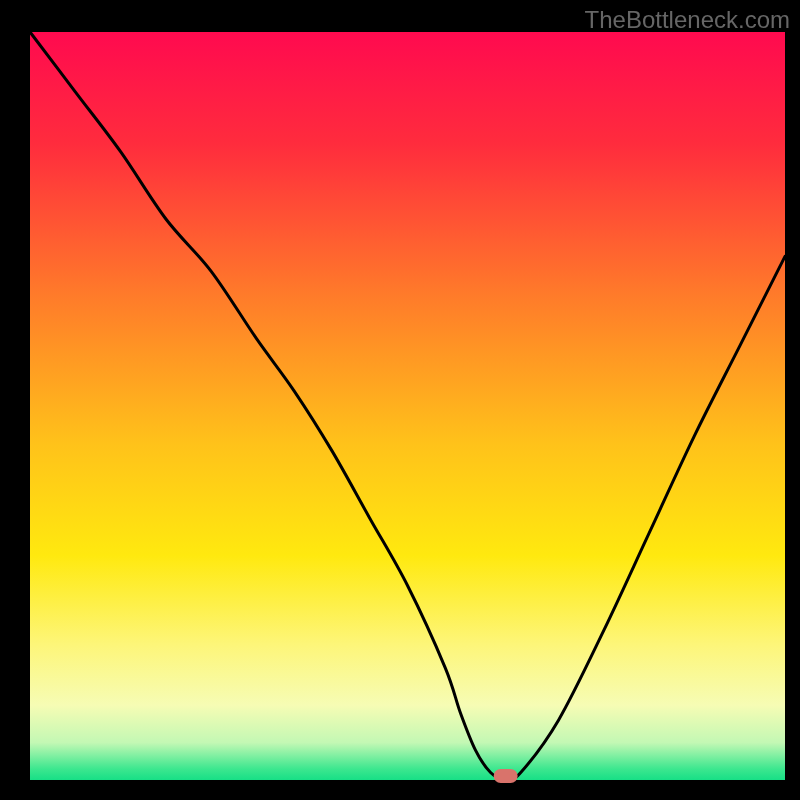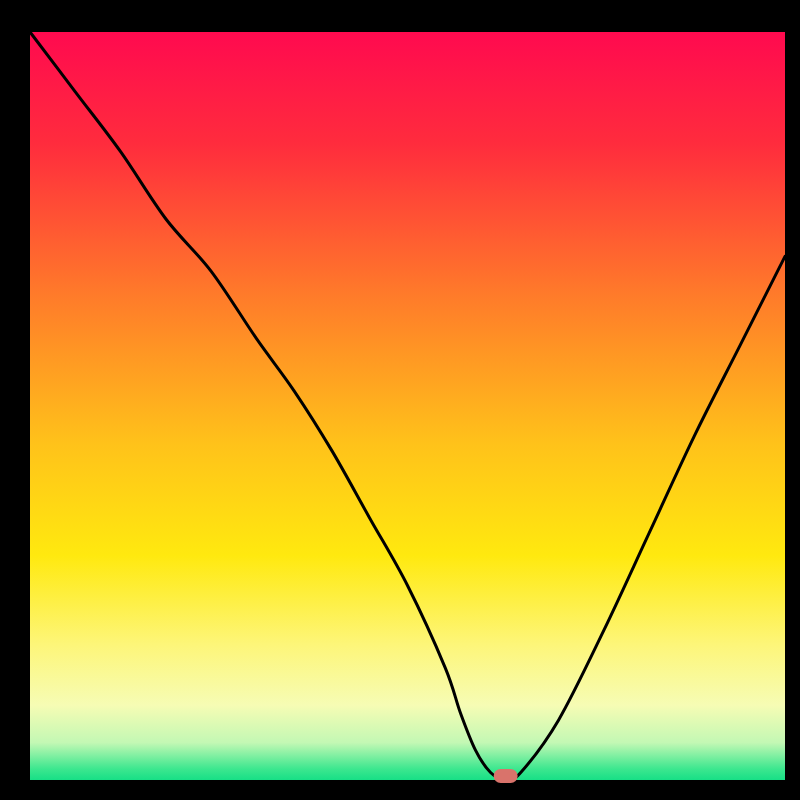--- a/index.html
+++ b/index.html
@@ -48,13 +48,14 @@
           <stop offset="95%" stop-color="#c3f8b4"></stop>
           <stop offset="98.5%" stop-color="#3de78f"></stop>
           <stop offset="100%" stop-color="#17df86"></stop>
         </linearGradient>
       </defs>
       <rect x="0" y="0" width="800" height="800" fill="#000"></rect>
       <rect x="30" y="32" width="755" height="748" fill="url(#bg-grad)"></rect>
       <path d="M 30 32 C 37.55 41.97333333333332 60.199999999999996 71.89333333333325 75.3 91.83999999999992 C 90.39999999999999 111.78666666666659 105.5 130.4866666666667 120.6 151.68000000000006 C 135.7 172.87333333333342 150.8 199.05333333333334 165.9 219 C 181 238.94666666666666 196.1 251.4133333333333 211.2 271.35999999999996 C 226.29999999999998 291.3066666666666 242.65833333333333 318.73333333333335 256.5 338.68 C 270.3416666666667 358.62666666666667 281.6666666666667 372.34 294.25 391.03999999999996 C 306.8333333333333 409.73999999999995 319.4166666666667 429.68666666666667 332 450.88 C 344.5833333333333 472.0733333333333 357.1666666666667 495.76000000000005 369.75 518.2 C 382.3333333333333 540.6400000000001 394.91666666666663 560.5866666666667 407.5 585.52 C 420.08333333333337 610.4533333333333 436.4416666666667 646.6066666666666 445.25000000000006 667.8 C 454.0583333333334 688.9933333333333 455.31666666666666 698.9666666666667 460.34999999999997 712.6800000000001 C 465.38333333333327 726.3933333333334 470.41666666666663 740.1066666666667 475.45 750.08 C 480.48333333333335 760.0533333333334 485.51666666666665 767.5333333333333 490.55 772.52 C 495.58333333333337 777.5066666666667 500.6166666666667 780 505.65 780 C 510.6833333333333 780 511.94166666666666 782.4933333333333 520.75 772.52 C 529.5583333333334 762.5466666666666 544.6583333333333 743.8466666666666 558.5 720.16 C 572.3416666666667 696.4733333333334 588.6999999999999 661.5666666666666 603.8 630.4 C 618.9 599.2333333333333 633.9999999999999 565.5733333333333 649.0999999999999 533.16 C 664.1999999999999 500.7466666666666 679.3 467.0866666666666 694.4 435.91999999999996 C 709.5 404.75333333333333 724.5999999999999 376.08000000000004 739.6999999999999 346.16 C 754.8 316.24 777.45 271.36 785 256.4" fill="none" stroke="#000000" stroke-width="3" stroke-linecap="round" stroke-linejoin="round"></path>
       <rect x="493.65" y="769" width="24" height="14" rx="7" fill="#d9736b"></rect>
     </svg>
+  <div class="attribution">TheBottleneck.com</div>
 </div>
 
 </body></html>

